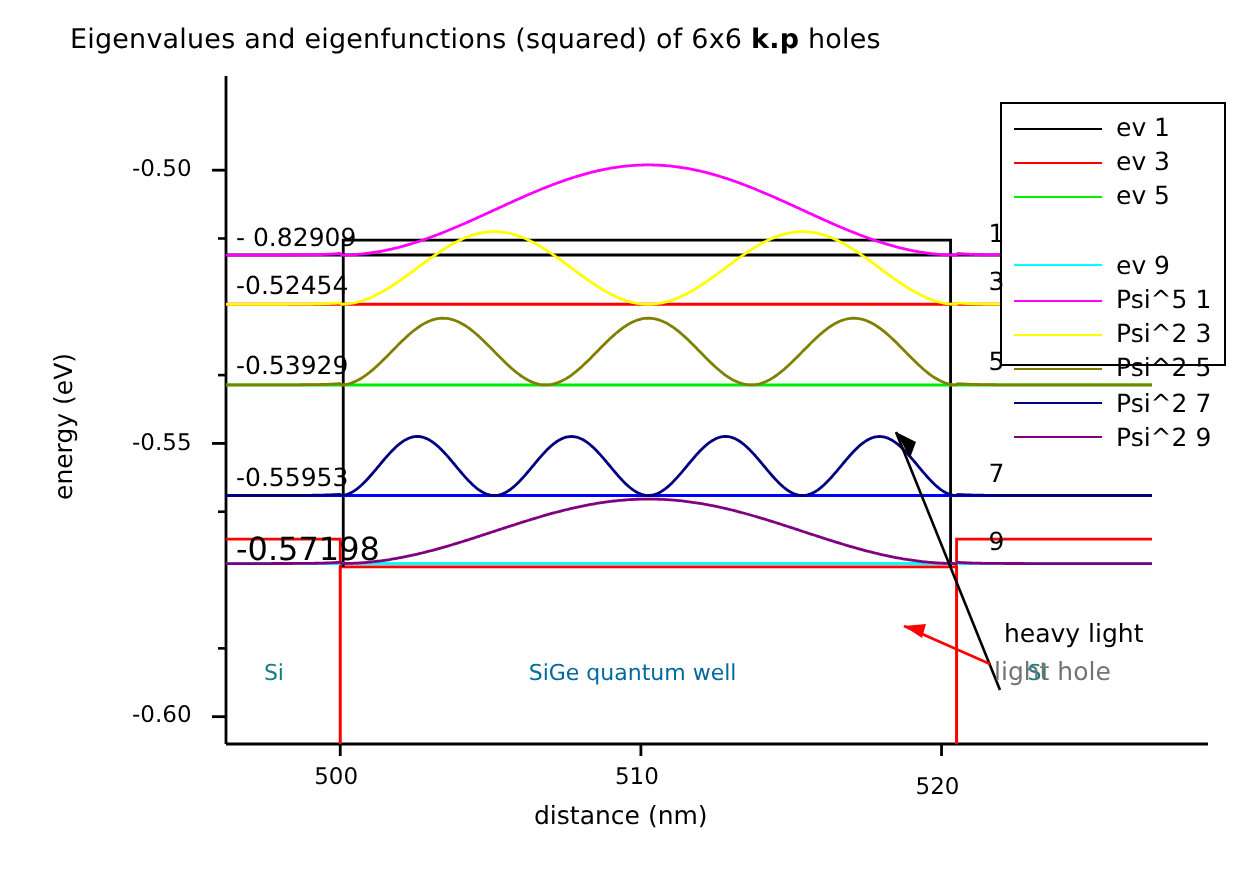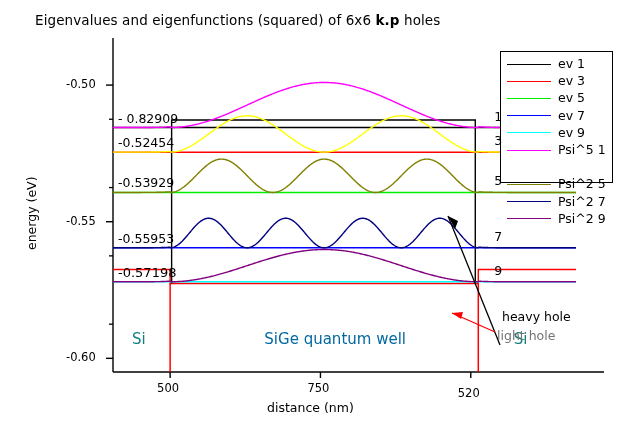--- a/index.html
+++ b/index.html
@@ -12,21 +12,21 @@
   }
   #root{position:absolute;left:0;top:0;width:621px;height:436px;}
   svg{display:block;position:absolute;left:0;top:0;}
   .txt{position:absolute;white-space:nowrap;color:#000;}
   .title{font-size:13.5px;letter-spacing:.1px;}
   .title b{font-weight:bold;}
   .axlabel{font-size:12.5px;}
   .ticklbl{font-size:11.5px;}
   .annot{font-size:12.5px;}
   .lvl-num{font-size:12.5px;}
-  .mat{font-size:15px;color:#157f7f;}
+  .mat{font-size:11px;color:#157f7f;}
   .lightholelbl{font-size:12.5px;color:#737373;}
   .legend-box{
     position:absolute;
     border:1px solid #000;
     background:#ffffff;
     box-sizing:border-box;
   }
   .legend-item{
     position:absolute;
     height:14px;
@@ -93,60 +93,60 @@
         <span class="legend-label">ev 1</span>
       </div>
       <div class="legend-item" style="top: 22.2px;">
         <span class="legend-swatch" style="border-top-color: rgb(255, 0, 0);"></span>
         <span class="legend-label">ev 3</span>
       </div>
       <div class="legend-item" style="top: 39.4px;">
         <span class="legend-swatch" style="border-top-color: rgb(0, 238, 0);"></span>
         <span class="legend-label">ev 5</span>
       </div>
-      <div class="legend-item" style="top: 56.6px;">
-        <span class="legend-swatch" style="border-top-color: rgb(0, 0, 255);"></span>
-        <span class="legend-label">ev 7</span>
-      </div>
       <div class="legend-item" style="top: 73.8px;">
         <span class="legend-swatch" style="border-top-color: rgb(0, 255, 255);"></span>
         <span class="legend-label">ev 9</span>
       </div>
       <div class="legend-item" style="top: 91px;">
         <span class="legend-swatch" style="border-top-color: rgb(255, 0, 255);"></span>
         <span class="legend-label">Psi^5 1</span>
+      </div>
+      <div class="legend-item" style="top: 108.2px;">
+        <span class="legend-swatch" style="border-top-color: rgb(255, 255, 0);"></span>
+        <span class="legend-label">Psi^2 3</span>
       </div>
       <div class="legend-item" style="top: 125.4px;">
         <span class="legend-swatch" style="border-top-color: rgb(128, 128, 0);"></span>
         <span class="legend-label">Psi^2 5</span>
       </div>
       <div class="legend-item" style="top: 142.6px;">
         <span class="legend-swatch" style="border-top-color: rgb(0, 0, 128);"></span>
         <span class="legend-label">Psi^2 7</span>
       </div>
       <div class="legend-item" style="top: 159.8px; justify-content: flex-end;">
         <span class="legend-swatch" style="border-top-color: rgb(128, 0, 128);"></span>
         <span class="legend-label">Psi^2 9</span>
       </div>
     </div>
 
 <div class="txt ticklbl" style="left: 66px; top: 77.0864px;">-0.50</div>
     <div class="txt ticklbl" style="left: 66px; top: 213.712px;">-0.55</div>
     <div class="txt ticklbl" style="left: 66px; top: 350.337px;">-0.60</div>
     <div class="txt ticklbl" style="left: 157.123px; top: 381px;">500</div>
-    <div class="txt ticklbl" style="left: 307.448px; top: 381px;">750</div>
+    <div class="txt ticklbl" style="left: 307.448px; top: 381px;">510</div>
     <div class="txt ticklbl" style="left: 457.773px; top: 386px;">520</div>
     <div class="txt ticklbl" style="font-size: 12.5px; left: 118px; top: 110.55px;">- 0.82909</div>
     <div class="txt lvl-num" style="left: 494.289px; top: 108.55px;">1</div>
     <div class="txt ticklbl" style="font-size: 12.5px; left: 118px; top: 135.142px;">-0.52454</div>
     <div class="txt lvl-num" style="left: 494.289px; top: 133.142px;">3</div>
     <div class="txt ticklbl" style="font-size: 12.5px; left: 118px; top: 175.447px;">-0.53929</div>
     <div class="txt lvl-num" style="left: 494.289px; top: 173.447px;">5</div>
     <div class="txt ticklbl" style="font-size: 12.5px; left: 118px; top: 230.753px;">-0.55953</div>
     <div class="txt lvl-num" style="left: 494.289px; top: 228.753px;">7</div>
-    <div class="txt ticklbl" style="font-size: 13px; left: 118px; top: 264.773px;">-0.57198</div>
+    <div class="txt ticklbl" style="font-size: 16px; left: 118px; top: 264.773px;">-0.57198</div>
     <div class="txt lvl-num" style="left: 494.289px; top: 262.773px;">9</div>
     <div class="txt mat" style="color: rgb(21, 127, 127); left: 131.955px; top: 330px;">Si</div>
     <div class="txt mat" style="color: #0369a1; left: 264.348px; top: 330px;">SiGe quantum well</div>
     <div class="txt mat" style="color: rgb(21, 127, 127); left: 513.78px; top: 330px;">Si</div>
-    <div class="txt annot" style="left: 502px; top: 309px;">heavy hole</div>
+    <div class="txt annot" style="left: 502px; top: 309px;">heavy light</div>
     <div class="txt lightholelbl" style="left: 497px; top: 328px;">light hole</div>
   </div>
 
 </body></html>

